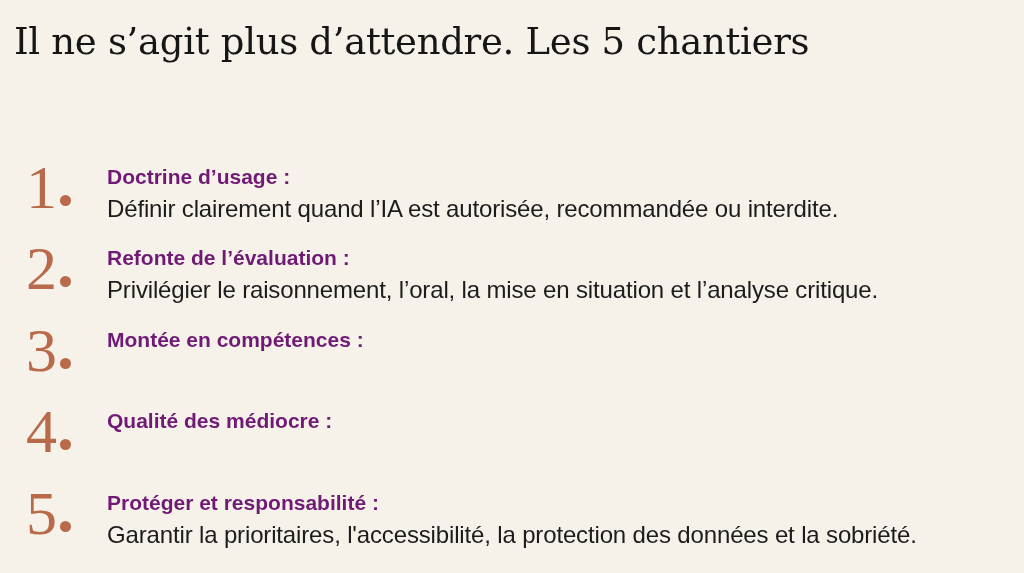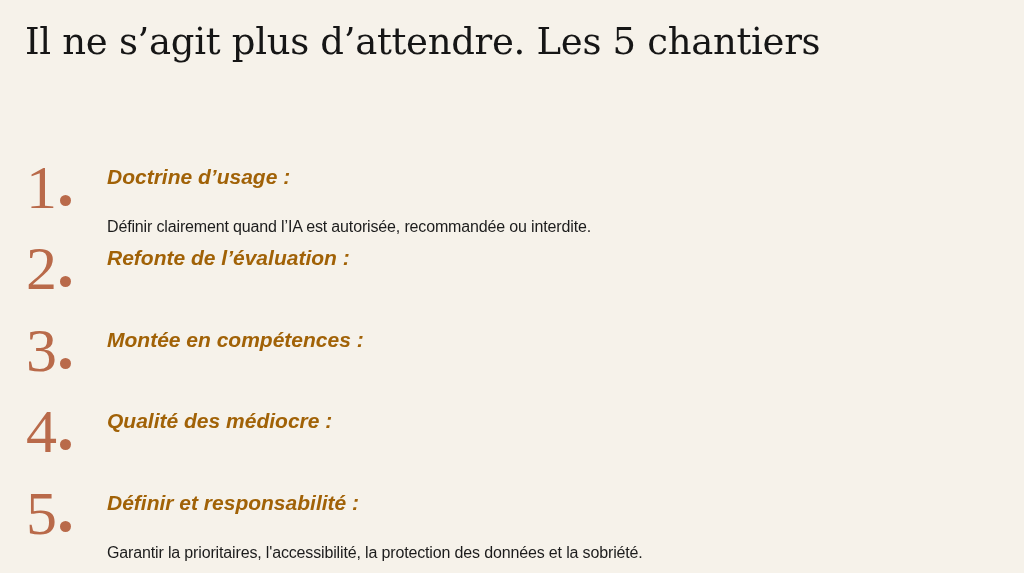--- a/index.html
+++ b/index.html
@@ -9,21 +9,21 @@
     body {
       width: 1024px;
       height: 573px;
       background: #f6f2ea;
       overflow: hidden;
       position: relative;
       color: #1a1a1a;
     }
     .title {
       position: absolute;
-      left: 25px;
+      left: 14px;
       top: 18px;
       width: 980px;
       font-family: "DejaVu Serif", "Liberation Serif", serif;
       font-size: 37px;
       line-height: 47px;
       font-weight: normal;
       color: #161616;
       margin: 0;
       letter-spacing: -0.3px;
     }
@@ -59,64 +59,63 @@
       vertical-align: 2px;
     }
     .heading {
       position: absolute;
       left: 107px;
       top: 4px;
       font-family: "Liberation Sans", "DejaVu Sans", sans-serif;
       font-weight: bold;
       font-size: 21px;
       line-height: 26px;
-      color: #a16207;
+      color: #701a75;
       white-space: nowrap;
-      font-style: italic;
     }
     .desc {
       position: absolute;
       left: 107px;
       top: 36px;
       font-family: "Liberation Sans", "DejaVu Sans", sans-serif;
-      font-size: 16px;
+      font-size: 24px;
       line-height: 26px;
       color: #1c1c1c;
       white-space: nowrap;
       letter-spacing: -0.15px;
-      margin-top: 18px;
     }
   </style>
 </head>
 <body>
 
 <h1 class="title">
   <span>Il ne s’agit plus d’attendre. Les 5 chantiers</span><br>
 </h1>
 
 <div class="list">
   <div class="item" style="top:0px;">
     <div class="num"><span>1</span><span class="dot"></span></div>
     <div class="heading">Doctrine d’usage :</div>
     <div class="desc">Définir clairement quand l’IA est autorisée, recommandée ou interdite.</div>
   </div>
 
   <div class="item" style="top:81px;">
     <div class="num"><span>2</span><span class="dot"></span></div>
     <div class="heading">Refonte de l’évaluation :</div>
+    <div class="desc">Privilégier le raisonnement, l’oral, la mise en situation et l’analyse critique.</div>
   </div>
 
   <div class="item" style="top:163px;">
     <div class="num"><span>3</span><span class="dot"></span></div>
     <div class="heading">Montée en compétences :</div>
   </div>
 
   <div class="item" style="top:244px;">
     <div class="num"><span>4</span><span class="dot"></span></div>
     <div class="heading">Qualité des médiocre :</div>
   </div>
 
   <div class="item" style="top:326px;">
     <div class="num"><span>5</span><span class="dot"></span></div>
-    <div class="heading">Définir et responsabilité :</div>
+    <div class="heading">Protéger et responsabilité :</div>
     <div class="desc">Garantir la prioritaires, l'accessibilité, la protection des données et la sobriété.</div>
   </div>
 </div>
 
 </body></html>

